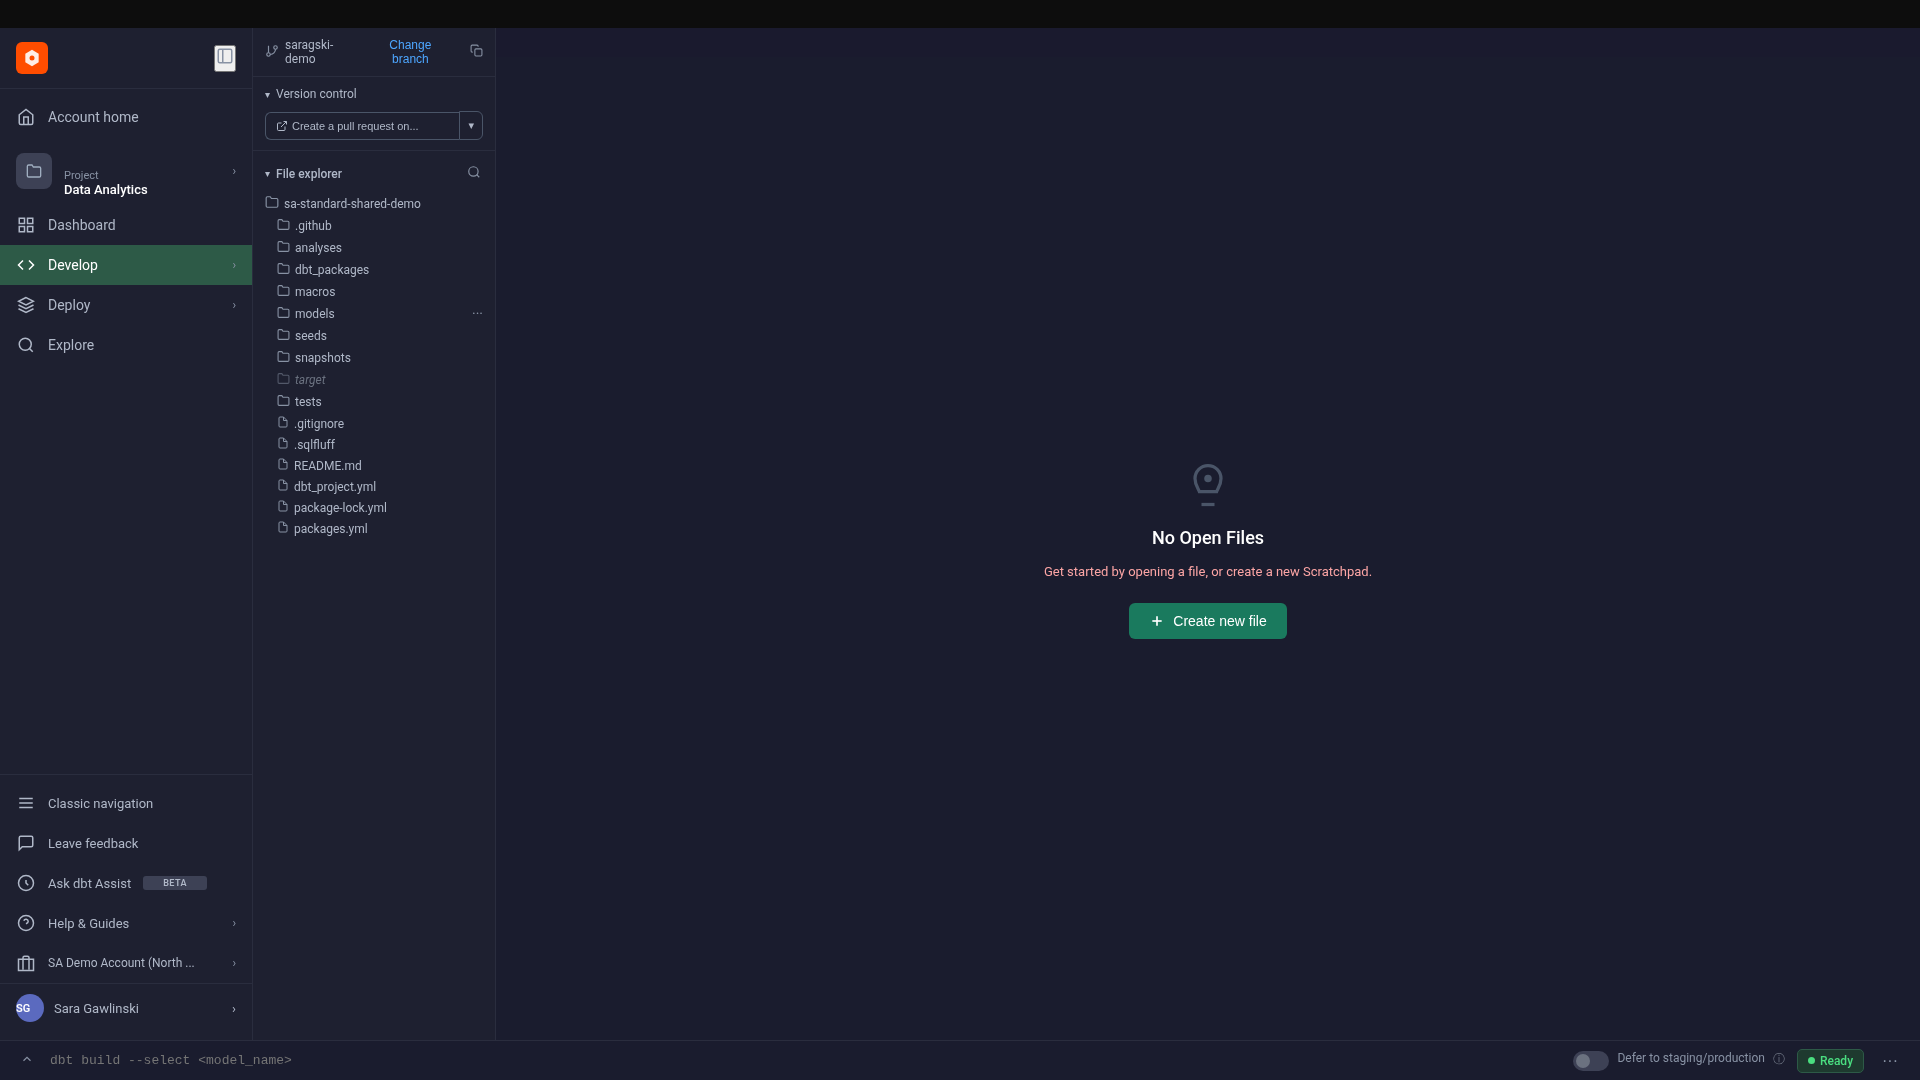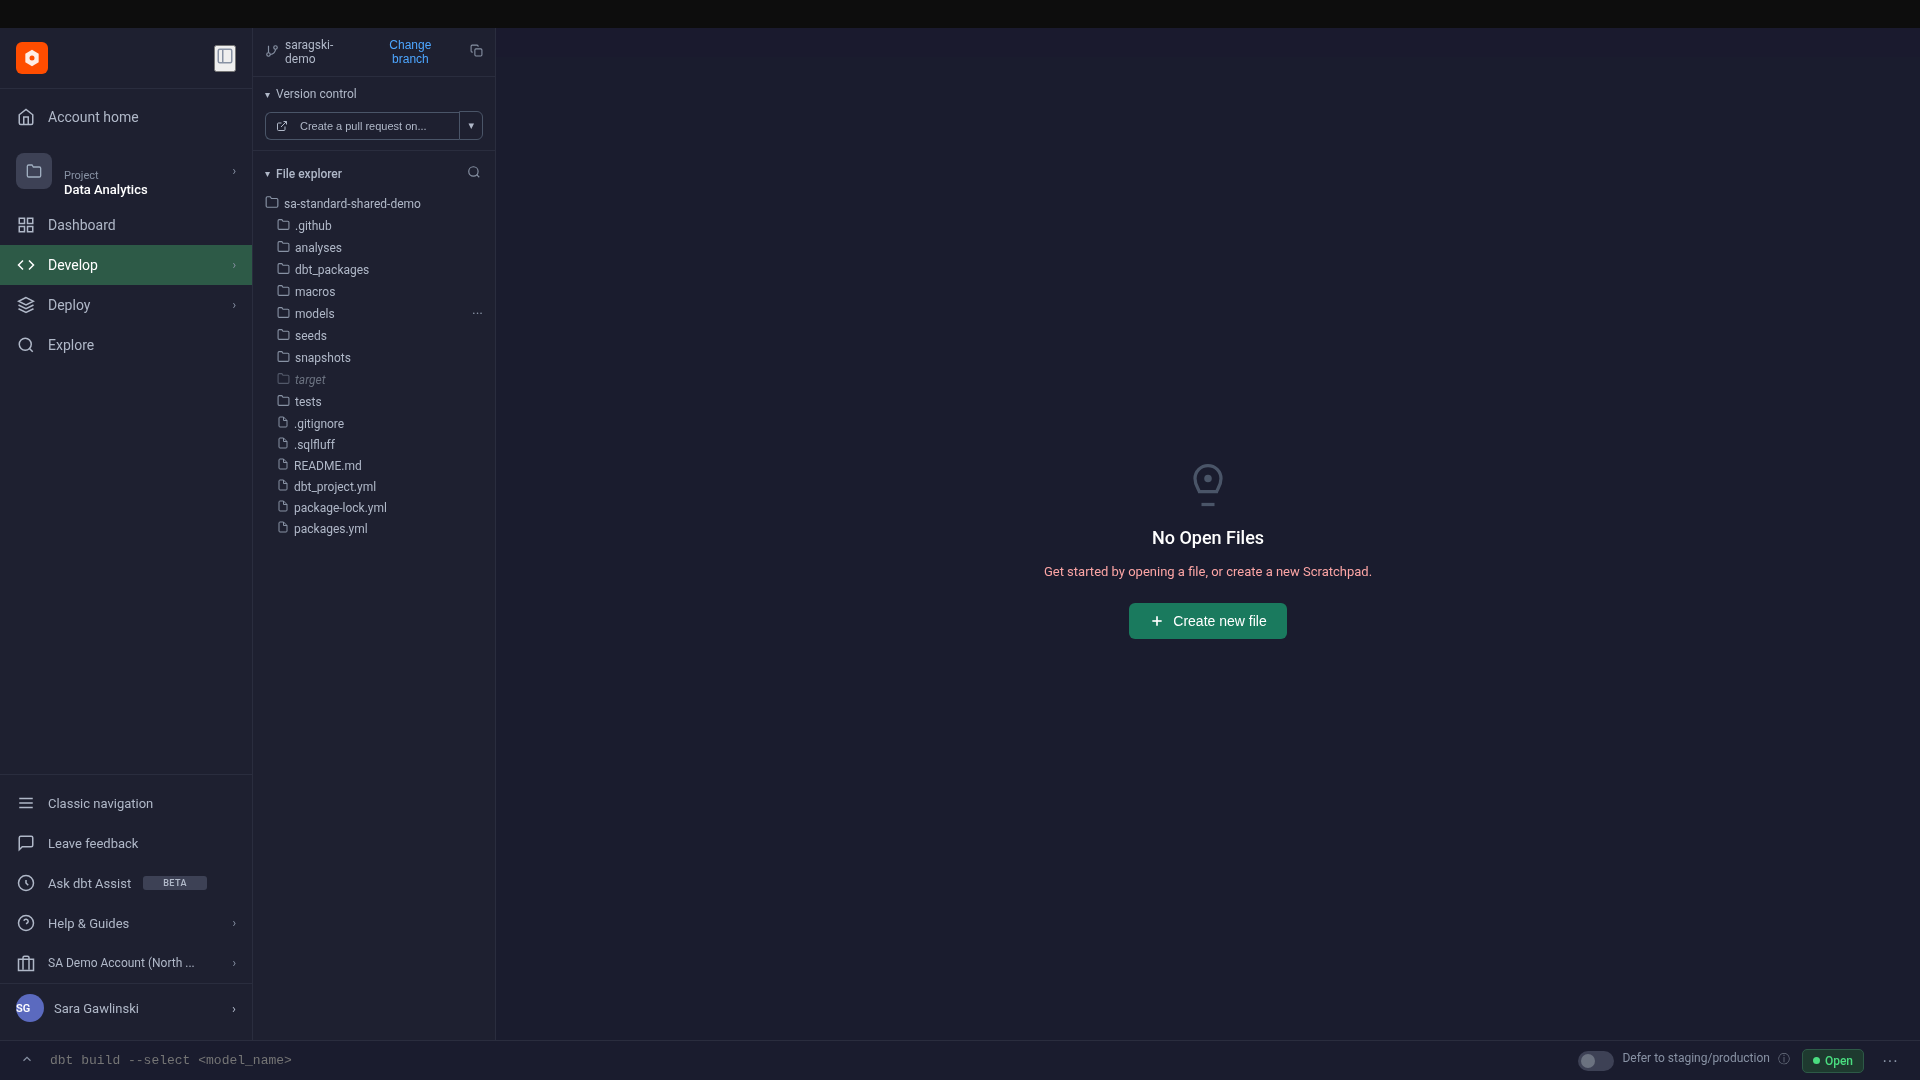--- a/index.html
+++ b/index.html
@@ -261,21 +261,21 @@
       background: transparent;
       border: 1px solid #4a5568;
       border-right: none;
       border-radius: 6px 0 0 6px;
       color: #b0b8c8;
       font-size: 11px;
       padding: 7px 10px;
       cursor: pointer;
       display: flex;
       align-items: center;
-      gap: 12px;
+      gap: 4px;
       text-align: left;
     }
 
     .pr-dropdown-btn {
       background: transparent;
       border: 1px solid #4a5568;
       border-radius: 0 6px 6px 0;
       color: #b0b8c8;
       padding: 7px 8px;
       cursor: pointer;
@@ -902,16 +902,16 @@
   <input class="command-input" type="text" placeholder="dbt build --select &lt;model_name&gt;" style="">
   <div class="defer-toggle">
     <div class="toggle-switch">
       <div class="toggle-knob"></div>
     </div>
     <span>Defer to staging/production</span>
     <span class="info-icon">ⓘ</span>
   </div>
   <div class="ready-badge">
     <div class="ready-dot"></div>
-    <span>Open</span>
+    <span>Ready</span>
   </div>
   <button class="more-btn">···</button>
 </div>
 
 </body></html>

